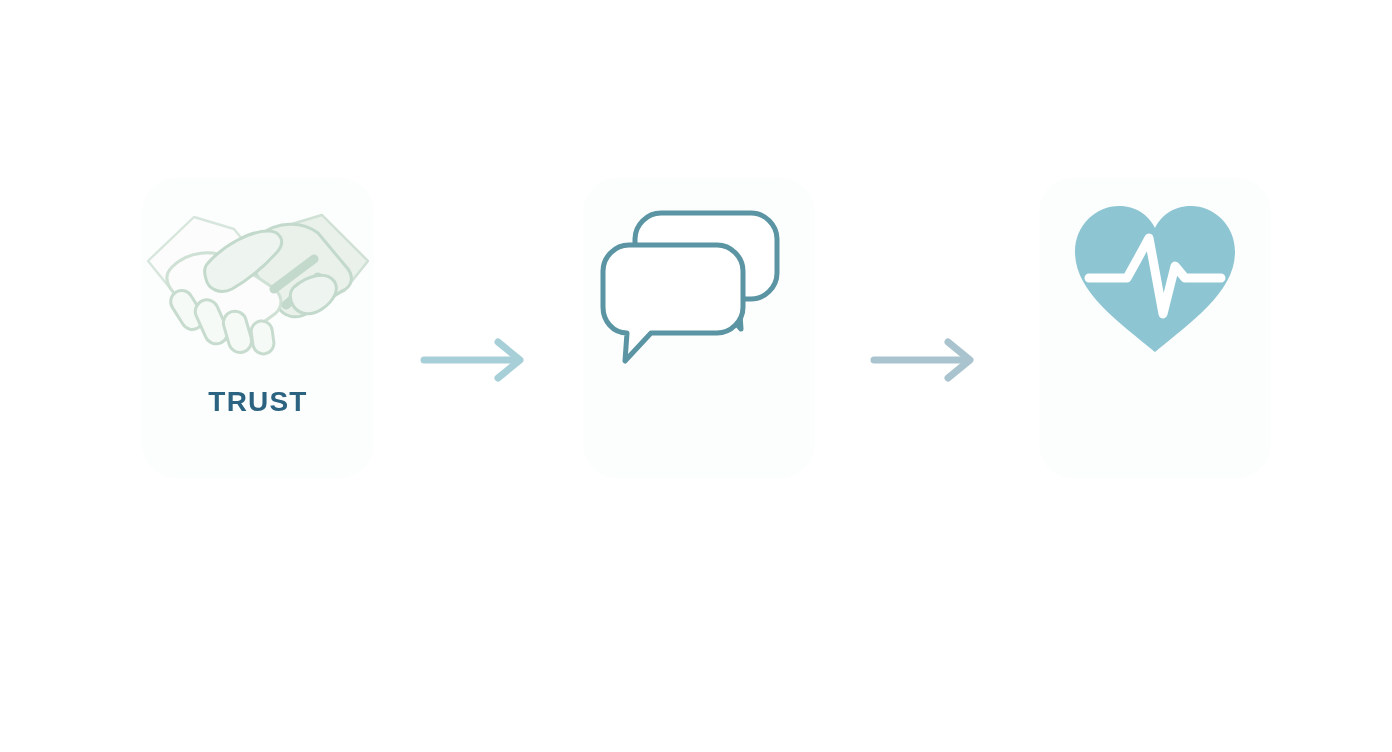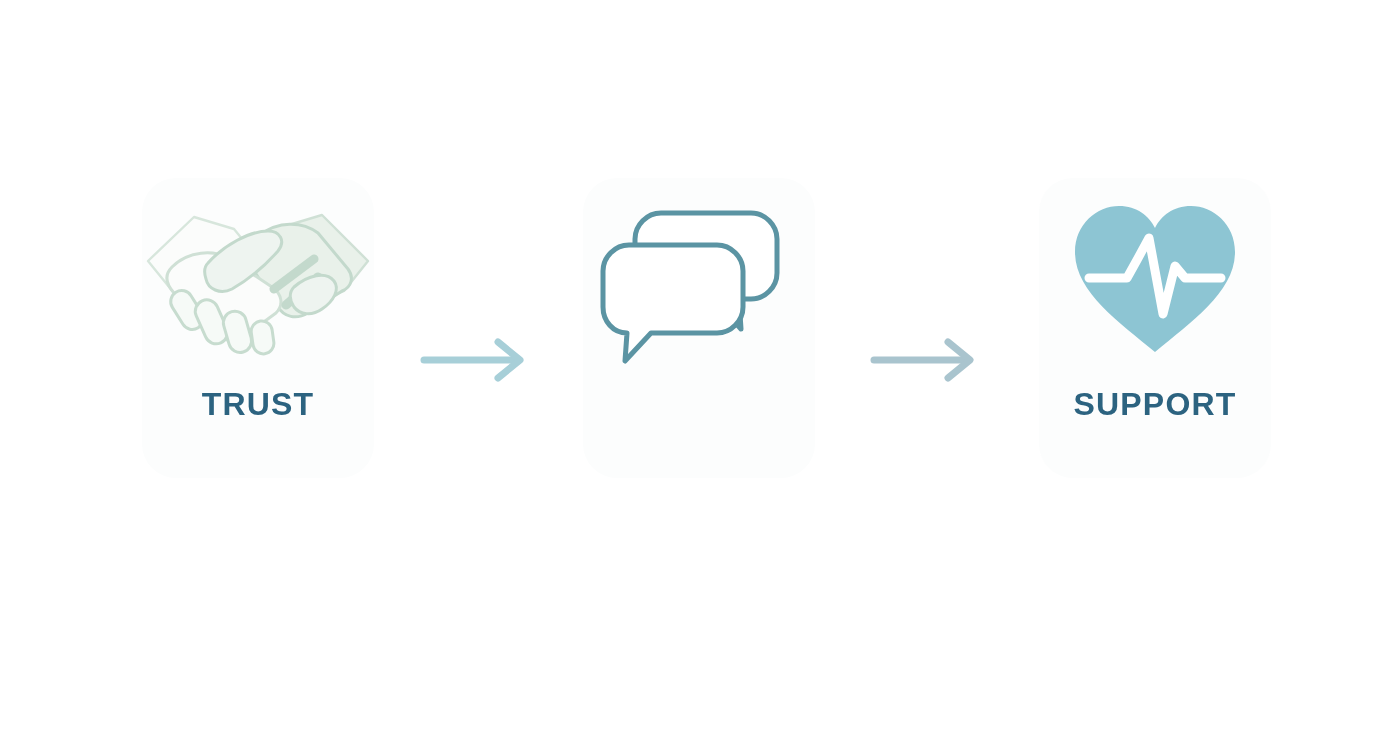--- a/index.html
+++ b/index.html
@@ -40,21 +40,21 @@
 
   .icon-wrap {
     height: 190px;
     display: flex;
     align-items: center;
     justify-content: center;
     margin-top: 6px;
   }
 
   .step-label {
-    font-size: 32px;
+    font-size: 28px;
     font-weight: bold;
     letter-spacing: 1.2px;
     color: #2c6380;
     line-height: 1;
     margin-top: 14px;
     user-select: none;
   }
 
   .arrow {
     position: absolute;
@@ -145,16 +145,15 @@
         <path d="M90 158
                  C 54 128, 10 98, 10 58
                  C 10 30, 32 12, 54 12
                  C 72 12, 84 22, 90 34
                  C 96 22, 108 12, 126 12
                  C 148 12, 170 30, 170 58
                  C 170 98, 126 128, 90 158 Z" fill="#8dc5d3"></path>
         <polyline points="24,84 62,84 72,66 84,44 98,120 110,72 120,84 156,84" fill="none" stroke="#ffffff" stroke-width="9" stroke-linecap="round" stroke-linejoin="round"></polyline>
       </svg>
     </div>
-    <div class="step-label">SUPPORT</div>
   </div>
 
 </div>
 
 </body></html>

